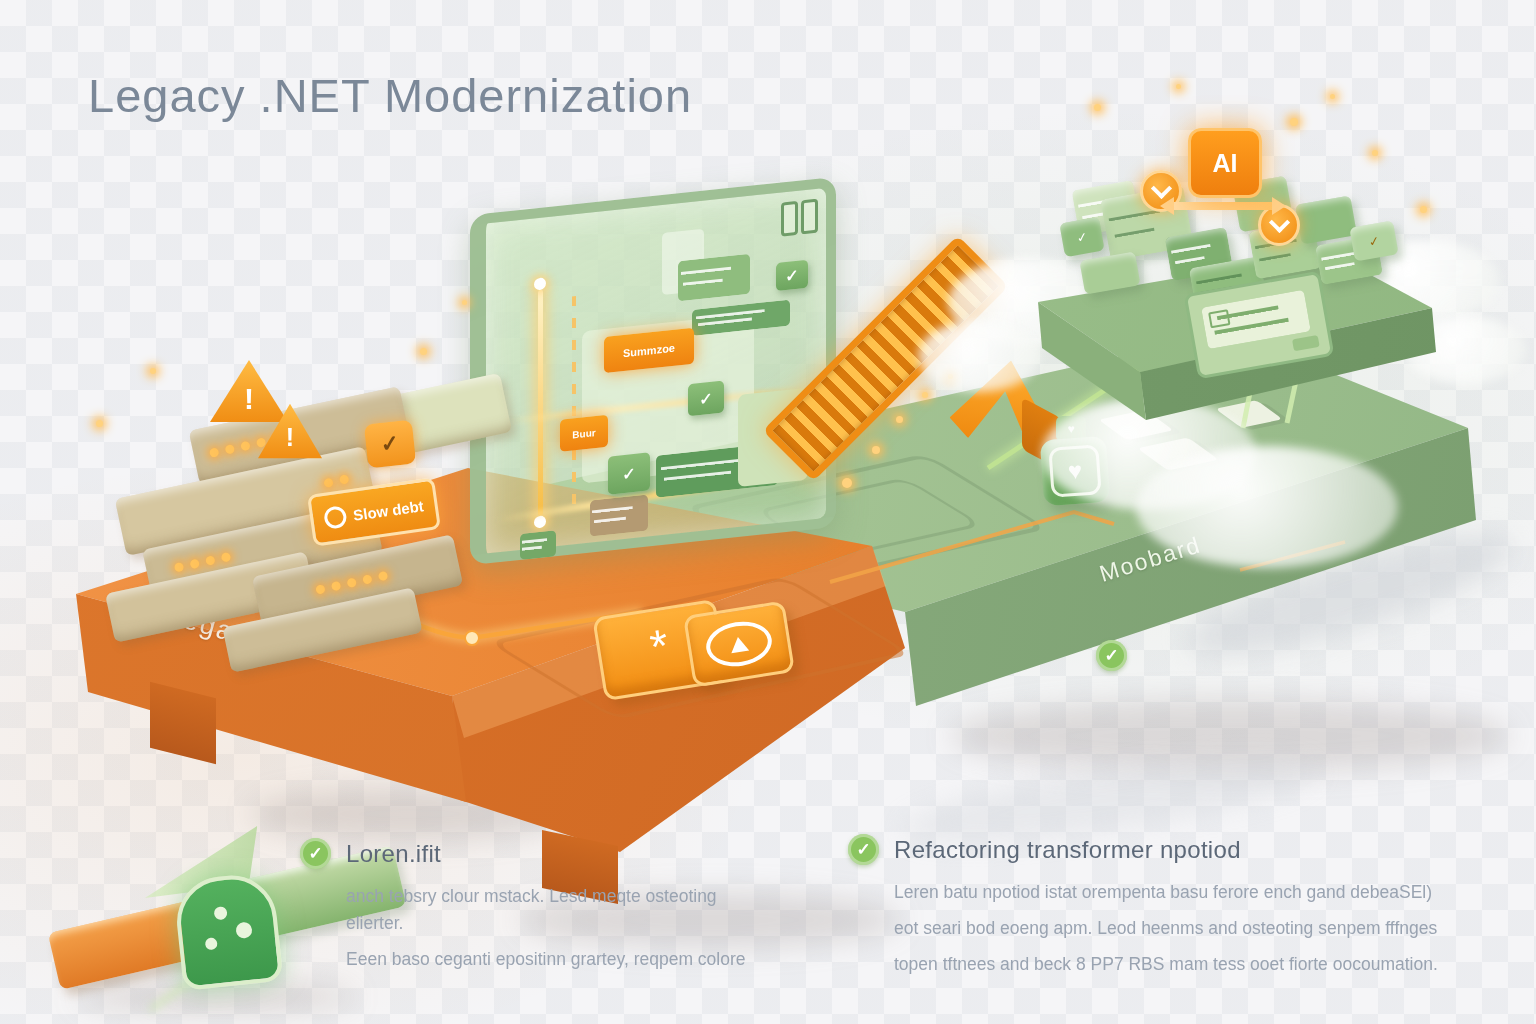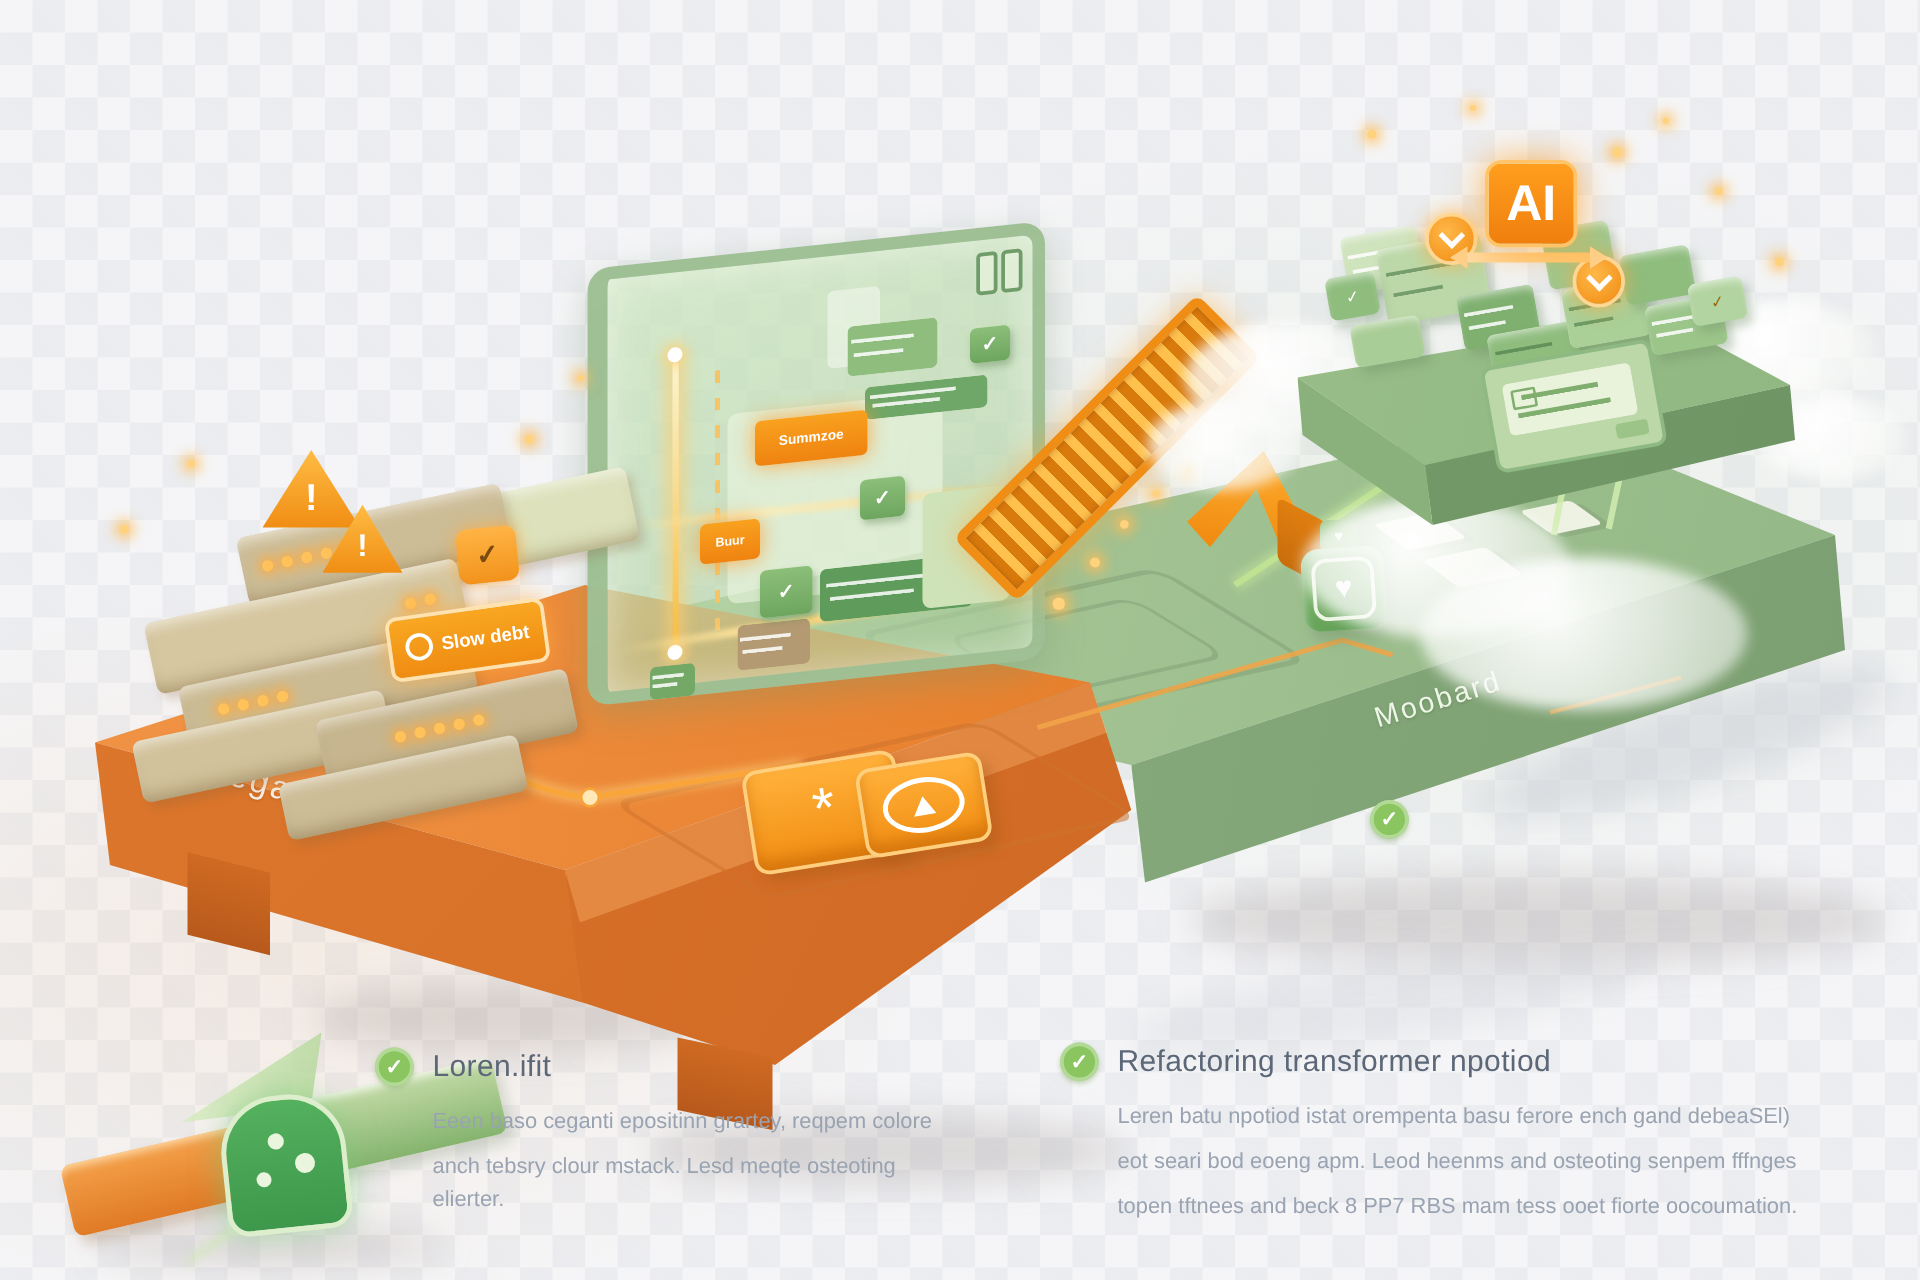--- a/index.html
+++ b/index.html
@@ -111,21 +111,21 @@
   .float-front{clip-path:polygon(1140px 372px,1432px 308px,1436px 352px,1146px 420px);background:linear-gradient(100deg,#7fa574,#6d9362);}
   .float-side{clip-path:polygon(1038px 302px,1140px 372px,1146px 420px,1042px 348px);background:#8ab07b;}
   .cloud{position:absolute;border-radius:50%;filter:blur(5px);
     background:radial-gradient(circle at 40% 35%, rgba(255,255,255,.97), rgba(242,245,240,.55));}
   .gblk{position:absolute;border-radius:6px;transform:rotate(-10deg);
     box-shadow:inset 0 6px 8px -4px rgba(255,255,255,.65), 4px 6px 8px rgba(110,140,100,.35);}
   .gblk.lines2{background-image:linear-gradient(rgba(60,110,60,.55) 0 3px,transparent 3px),linear-gradient(rgba(60,110,60,.55) 0 3px,transparent 3px);background-repeat:no-repeat;background-size:64% 3px,48% 3px;background-position:18% 34%,18% 62%;}
   .gblk.lineswhite{background-image:linear-gradient(rgba(255,255,255,.85) 0 3px,transparent 3px),linear-gradient(rgba(255,255,255,.85) 0 3px,transparent 3px);background-repeat:no-repeat;background-size:64% 3px,48% 3px;background-position:18% 34%,18% 62%;}
   #ai-badge{position:absolute;left:1188px;top:128px;width:68px;height:64px;border-radius:13px;
     background:linear-gradient(#ff9e1e,#ef7f0e);border:3px solid #ffc46a;
-    display:flex;align-items:center;justify-content:center;color:#fff;font-size:40px;font-weight:bold;
+    display:flex;align-items:center;justify-content:center;color:#fff;font-size:25px;font-weight:bold;
     box-shadow:0 0 28px rgba(255,160,40,.75);}
   .chev-badge{position:absolute;width:36px;height:36px;border-radius:50%;
     background:radial-gradient(circle at 40% 35%,#ffb94a,#f08a10);border:3px solid #ffd795;
     display:flex;align-items:center;justify-content:center;box-shadow:0 0 16px rgba(255,170,60,.8);}
   .chev{width:11px;height:11px;border-right:4px solid #fff;border-bottom:4px solid #fff;transform:rotate(45deg);margin-top:-5px;}
   #xfer-arrow{position:absolute;left:1172px;top:202px;width:102px;height:8px;background:linear-gradient(90deg,#ffdba4,#ffc367);filter:blur(.4px);}
   #xfer-arrow:before,#xfer-arrow:after{content:"";position:absolute;top:-5px;border-top:9px solid transparent;border-bottom:9px solid transparent;}
   #xfer-arrow:before{left:-12px;border-right:14px solid #ffd089;}
   #xfer-arrow:after{right:-12px;border-left:14px solid #ffd089;}
   #front-panel{position:absolute;left:1190px;top:282px;width:132px;height:80px;transform:rotate(-10deg);
@@ -385,31 +385,32 @@
       <span class="check-circle">✓</span>
     </div>
   </div>
 
   <div class="note" style="left:300px;top:838px;width:470px;">
     <div class="head">
       <span class="check-circle">✓</span>
       <h3>Loren.ifit</h3>
     </div>
     <div class="body">
+      <p>anch tebsry clour mstack. Lesd meqte osteoting elierter.</p>
       <p>Eeen baso ceganti epositinn grartey, reqpem colore</p>
-      <p>anch tebsry clour mstack. Lesd meqte osteoting elierter.</p>
     </div>
   </div>
 
   <div class="note" style="left:848px;top:834px;width:620px;">
     <div class="head">
       <span class="check-circle">✓</span>
       <h3>Refactoring transformer npotiod</h3>
     </div>
     <div class="body">
       <p>Leren batu npotiod istat orempenta basu ferore ench gand debeaSEl)</p>
       <p>eot seari bod eoeng apm. Leod heenms and osteoting senpem fffnges</p>
       <p>topen tftnees and beck 8 PP7 RBS mam tess ooet fiorte oocoumation.</p>
     </div>
   </div>
 
+  <h1 id="title" class="abs" style="margin:0;">Legacy .NET Modernization</h1>
 
 </div>
 
 </body></html>

